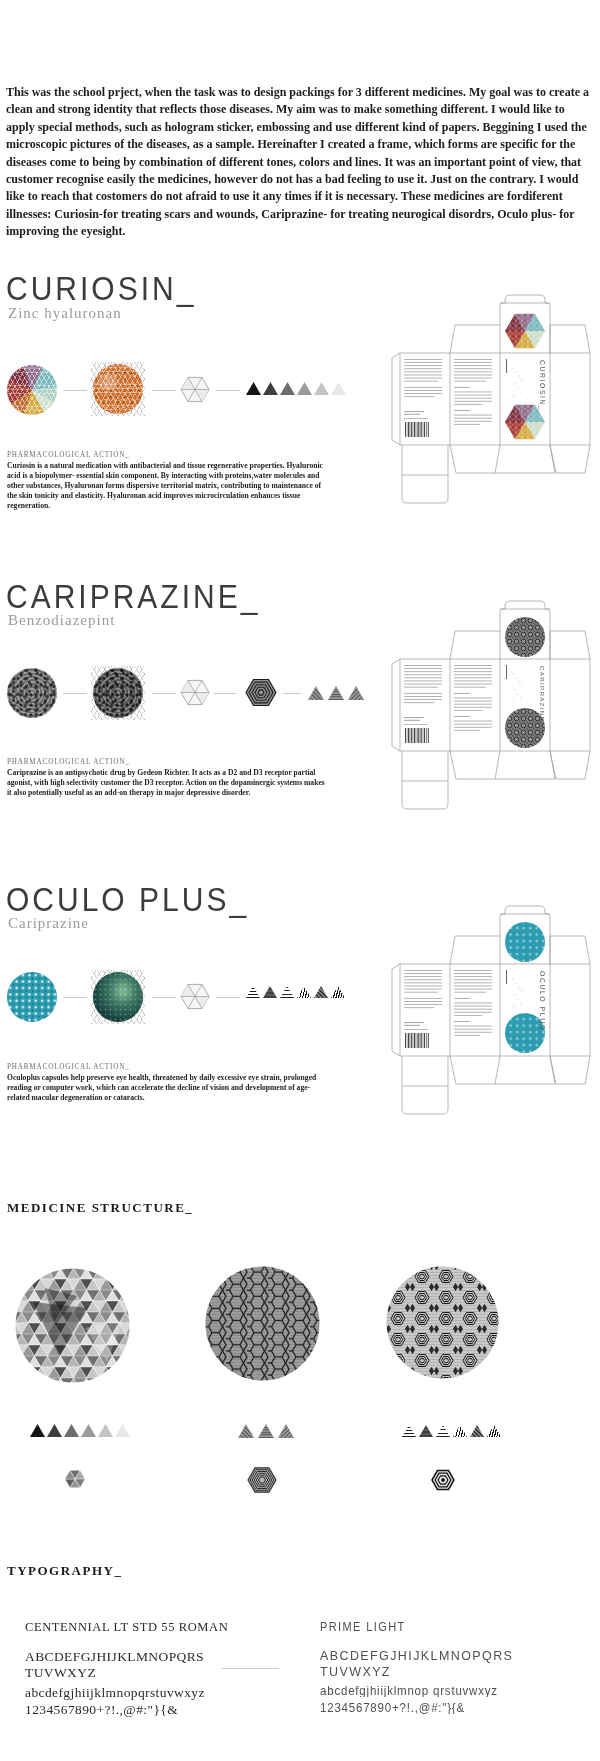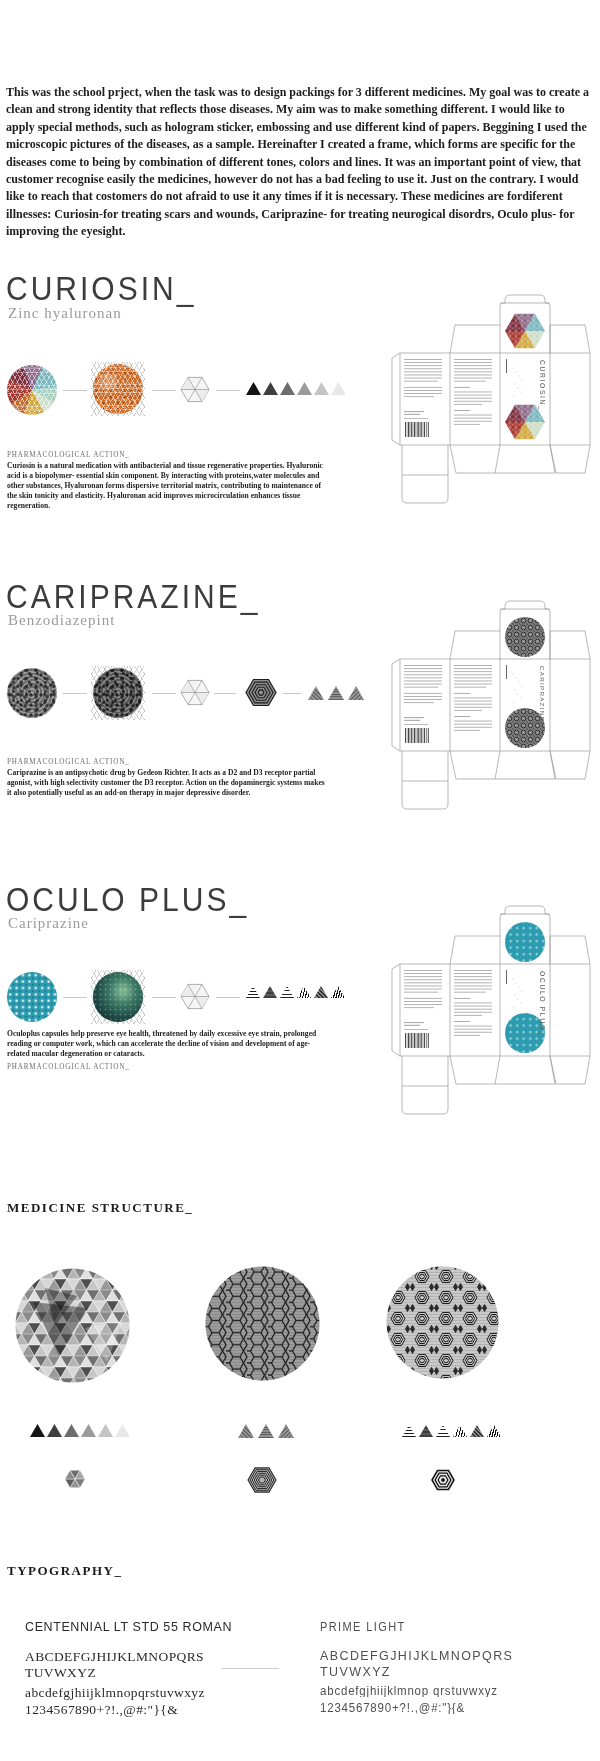--- a/index.html
+++ b/index.html
@@ -55,21 +55,21 @@
   .g4{background:#9b9b9b}.g5{background:#c4c4c4}.g6{background:#e8e8e8}
   .p1{background:repeating-linear-gradient(45deg,#666 0 1.2px,#949494 1.2px 3px)}
   .p2{background:repeating-linear-gradient(0deg,#606060 0 1px,#8f8f8f 1px 2.6px)}
   .p3{background:repeating-linear-gradient(135deg,#6b6b6b 0 1px,#9a9a9a 1px 2.8px)}
   .o1{background:repeating-linear-gradient(0deg,#1c1c1c 0 1.2px,#fff 1.2px 3px)}
   .o2{background:repeating-linear-gradient(0deg,#3f3f3f 0 2px,#5a5a5a 2px 4px)}
   .o3{background:repeating-linear-gradient(0deg,#222 0 1px,#fff 1px 3.4px)}
   .o4{background:repeating-linear-gradient(105deg,#111 0 1px,#fff 1px 2.6px)}
   .o5{background:repeating-linear-gradient(45deg,#333 0 1.4px,#888 1.4px 3px)}
   .o6{background:repeating-linear-gradient(105deg,#111 0 1.1px,#fff 1.1px 2.4px)}
-  .type-name-serif{font-family:Liberation Sans, sans-serif;font-size:12.5px;color:#2a2a2a;letter-spacing:.6px}
+  .type-name-serif{font-family:Liberation Serif, serif;font-size:12.5px;color:#2a2a2a;letter-spacing:.6px}
   .type-line-serif{font-family:"Liberation Serif",serif;font-size:13.5px;color:#2a2a2a;letter-spacing:.4px}
   .sq{font-family:"Liberation Sans",sans-serif;color:#4f4f4f;letter-spacing:1.4px;transform:scaleY(1.08);transform-origin:top left;white-space:nowrap}
   .divider{height:1px;background:#ccc;width:57px}
 </style>
 </head>
 <body>
 
 <div id="canvas">
 
   <svg width="0" height="0" style="position:absolute" aria-hidden="true">
@@ -320,21 +320,21 @@
     <div class="abs trow" style="left:246px;top:986px;gap:3px">
       <div class="tri t-xs o1"></div>
       <div class="tri t-xs o2"></div>
       <div class="tri t-xs o3"></div>
       <div class="tri t-xs o4"></div>
       <div class="tri t-xs o5"></div>
       <div class="tri t-xs o6"></div>
     </div>
 
     <div class="abs pharm-label" style="left:7px;top:1063px">PHARMACOLOGICAL ACTION_</div>
-    <div class="abs pharm-text" style="left:7px;top:1029px">Oculoplus capsules help preserve eye health, threatened by daily excessive eye strain, prolonged reading or computer work, which can accelerate the decline of vision and development of age-related macular degeneration or cataracts.</div>
+    <div class="abs pharm-text" style="left:7px;top:1073px">Oculoplus capsules help preserve eye health, threatened by daily excessive eye strain, prolonged reading or computer work, which can accelerate the decline of vision and development of age-related macular degeneration or cataracts.</div>
 
     <svg class="abs" style="left:345px;top:873px" width="255" height="245" viewBox="0 0 255 245">
       <use href="#boxframe"></use>
       <circle cx="180" cy="69" r="20" fill="url(#pocu)"></circle>
       <circle cx="180" cy="160" r="20" fill="url(#pocu)"></circle>
       <text transform="translate(195 98) rotate(90)" font-size="6.8" letter-spacing="1.6" fill="#5a5a5a" font-family="Liberation Sans, sans-serif">OCULO PLUS_</text>
     </svg>
   </div>
 
   <div>

